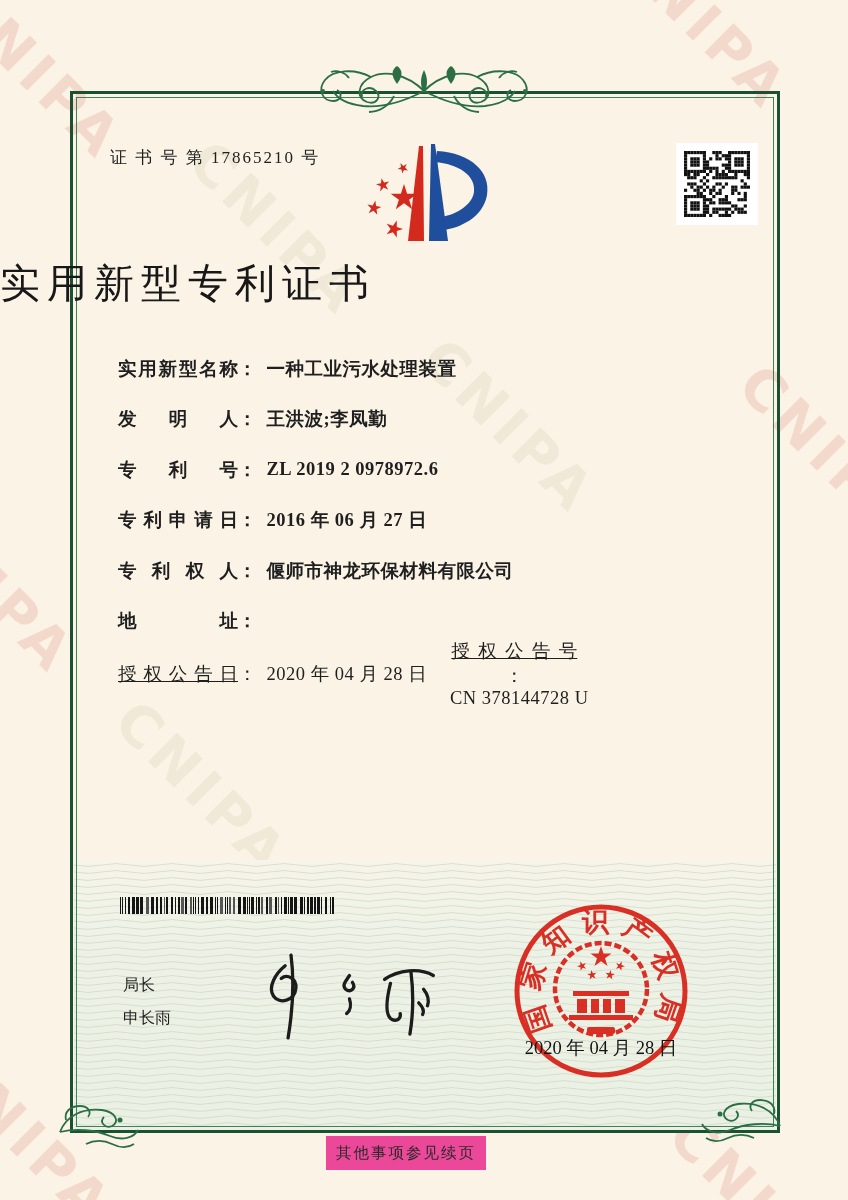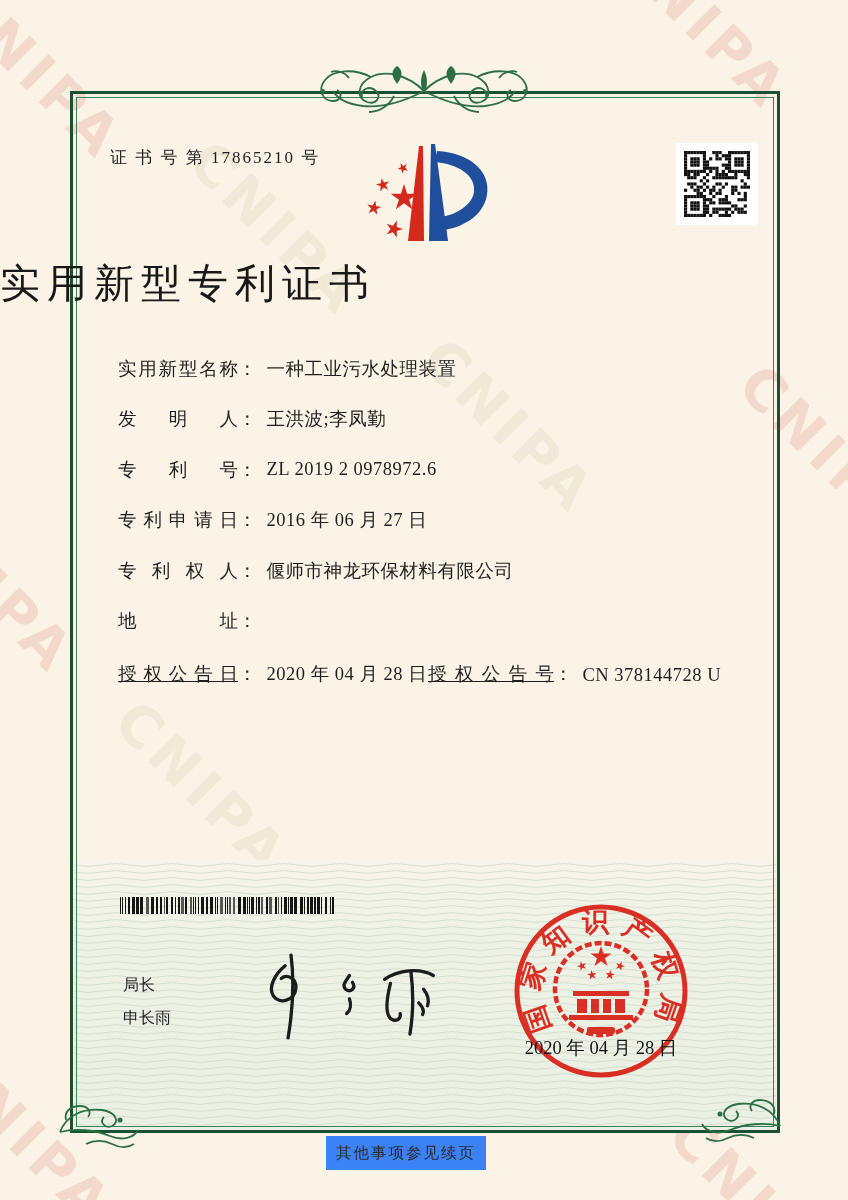--- a/index.html
+++ b/index.html
@@ -22,45 +22,45 @@
   .ornament{position:absolute;z-index:3;}
   
   .cert-no{position:absolute;left:110px;top:146px;font-size:17px;letter-spacing:2px;z-index:3;}
   .logo{position:absolute;left:352px;top:138px;width:150px;height:112px;z-index:3;}
   .qr-box{position:absolute;left:676px;top:143px;width:82px;height:82px;background:#ffffff;
           z-index:3;display:flex;align-items:center;justify-content:center;}
   .title{position:absolute;left:0;top:256px;width:848px;text-align:left;font-size:40px;
          letter-spacing:7px;color:#181818;z-index:3;font-weight:500;}
   
   .fields{position:absolute;left:118px;top:343px;width:640px;z-index:3;}
-  .frow{height:50.5px;display:flex;align-items:center;font-size:18.5px;}
+  .frow{height:50.5px;display:flex;align-items:center;font-size:18.5px;font-weight:bold;}
   .flabel{display:inline-block;width:120px;text-align:justify;text-align-last:justify;}
   .fcolon{display:inline-block;}
   .fvalue{display:inline-block;margin-left:10px;letter-spacing:0.5px;white-space:nowrap;}
   .grant{position:absolute;left:118px;top:648px;width:660px;height:50px;display:flex;
          align-items:center;font-size:18.5px;z-index:3;}
-  .grant .g2{position:absolute;left:310px;display:flex;align-items:flex-end;}
+  .grant .g2{position:absolute;left:322px;display:flex;align-items:center;flex-direction:column;}
   .glabel{display:inline-block;width:126px;text-align:justify;text-align-last:justify;text-decoration:underline;}
   
   .paras{position:absolute;left:108px;top:697px;width:634px;font-size:17.5px;line-height:25.8px;
          text-align:justify;z-index:3;color:#242424;}
   .paras p{margin:0;text-indent:2em;letter-spacing:0.4px;}
   
   .barcode{position:absolute;left:120px;top:897px;z-index:3;}
   
   .signer{position:absolute;left:123px;top:968px;font-size:16px;line-height:33px;z-index:3;}
   .signature{position:absolute;left:252px;top:950px;z-index:3;}
   
   .seal{position:absolute;left:501px;top:891px;width:200px;height:200px;z-index:4;opacity:0.95;}
   .seal-date{position:absolute;left:501px;top:1035px;width:200px;text-align:center;font-size:18.5px;
              color:#141414;z-index:5;white-space:nowrap;}
   
   .page-info{position:absolute;left:290px;top:1095px;width:230px;text-align:center;font-size:15.5px;
              letter-spacing:2px;z-index:3;color:#222;}
-  .note-box{position:absolute;left:326px;top:1136px;width:160px;height:34px;background:#3b82f6;
+  .note-box{position:absolute;left:326px;top:1136px;width:160px;height:34px;background:#ec4899;
             display:flex;align-items:center;justify-content:center;font-size:15.5px;letter-spacing:2px;
             z-index:3;color:#2a2a2a;}
 </style>
 </head>
 <body>
 
 <div class="page">
 
   <span class="wm wm-pink" style="left:-18px;top:-28px;">CNIPA</span>
   <span class="wm wm-pink" style="left:648px;top:-78px;">CNIPA</span>

